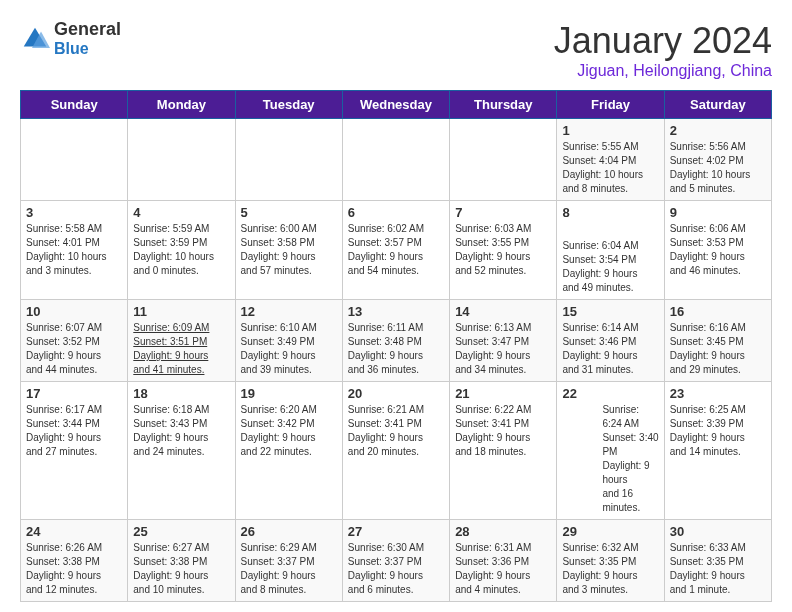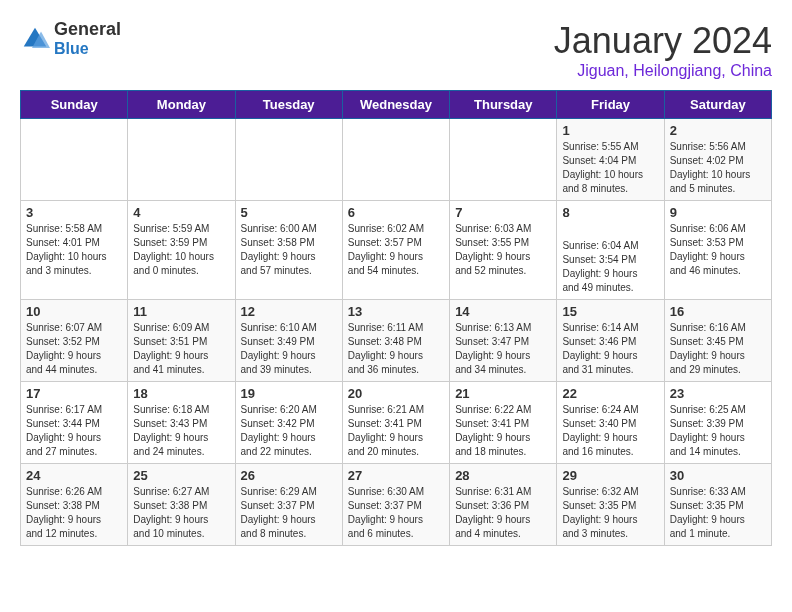--- a/index.html
+++ b/index.html
@@ -202,21 +202,21 @@
       <tr>
         <td>
           <span class="day-number">10</span>
           <div class="day-info" style="white-space: pre-line;">Sunrise: 6:07 AM
 Sunset: 3:52 PM
 Daylight: 9 hours
 and 44 minutes.</div>
         </td>
         <td>
           <span class="day-number">11</span>
-          <div class="day-info" style="white-space: pre-line;">Sunrise: 6:09 AM
+          <div class="day-info" style="white-space: pre-line; text-decoration: underline;">Sunrise: 6:09 AM
 Sunset: 3:51 PM
 Daylight: 9 hours
 and 41 minutes.</div>
         </td>
         <td>
           <span class="day-number">12</span>
           <div class="day-info" style="white-space: pre-line;">Sunrise: 6:10 AM
 Sunset: 3:49 PM
 Daylight: 9 hours
 and 39 minutes.</div>
@@ -281,21 +281,21 @@
         </td>
         <td>
           <span class="day-number">21</span>
           <div class="day-info" style="white-space: pre-line;">Sunrise: 6:22 AM
 Sunset: 3:41 PM
 Daylight: 9 hours
 and 18 minutes.</div>
         </td>
         <td>
           <span class="day-number">22</span>
-          <div class="day-info" style="white-space: pre-line;">Sunrise: 6:24 AM
+          <div class="day-info" style="white-space: pre-line; margin-left: 40px;">Sunrise: 6:24 AM
 Sunset: 3:40 PM
 Daylight: 9 hours
 and 16 minutes.</div>
         </td>
         <td>
           <span class="day-number">23</span>
           <div class="day-info" style="white-space: pre-line;">Sunrise: 6:25 AM
 Sunset: 3:39 PM
 Daylight: 9 hours
 and 14 minutes.</div>

